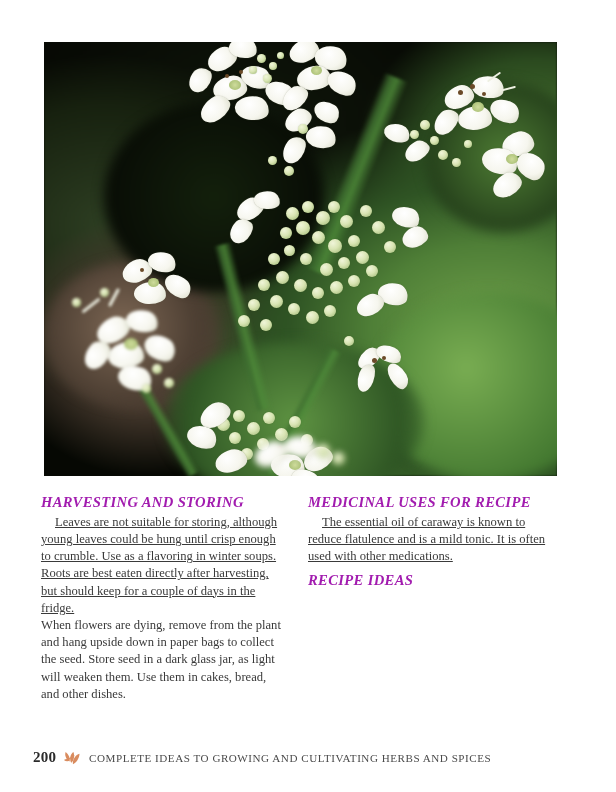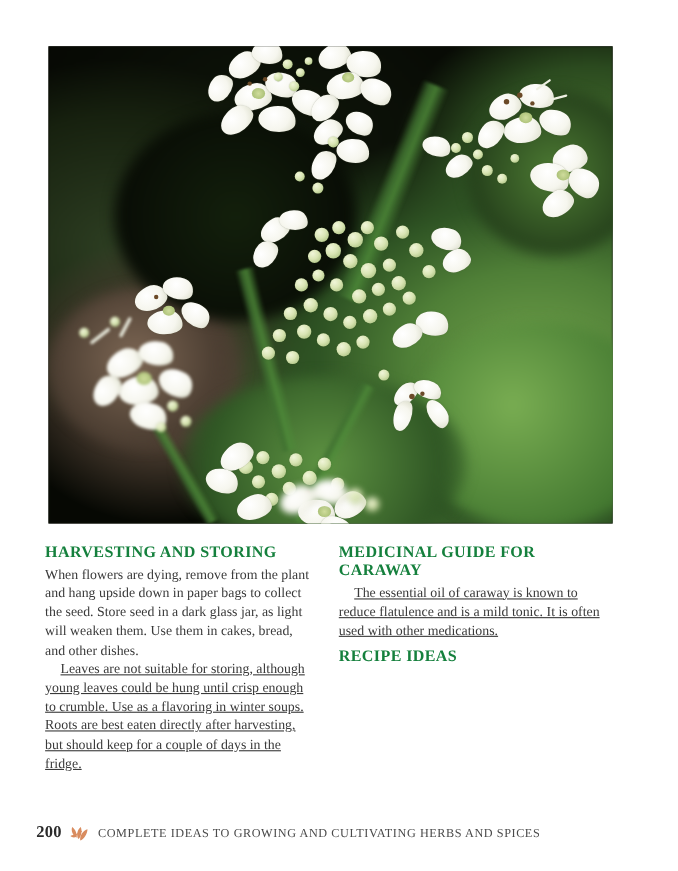--- a/index.html
+++ b/index.html
@@ -100,22 +100,23 @@
   }
   .col-left  { left: 41px;  width: 242px; }
   .col-right { left: 308px; width: 248px; }
 
   h2.section-head {
     margin: 0 0 3px 0;
     font-family: "Liberation Serif", "DejaVu Serif", serif;
     font-size: 14.6px;
     font-weight: 700;
     letter-spacing: .35px;
-    color: #15803d;
+    color: #a21caf;
     line-height: 1.15;
+    font-style: italic;
   }
   h2.section-head.spaced { margin-top: 7px; }
   p.body {
     margin: 0;
     font-family: "Liberation Serif", "DejaVu Serif", serif;
     font-size: 12.6px;
     line-height: 17.2px;
     color: #3a3a3a;
     text-align: left;
   }
@@ -347,26 +348,26 @@
         <div class="bud" style="left:88px;top:30px;width:13px;height:13px;"></div>
       </div>
 
     </div>
   </div>
 
   <div class="columns">
 
     <div class="col col-left">
       <h2 class="section-head">HARVESTING AND STORING</h2>
+      <p class="body indent">Leaves are not suitable for storing, although young leaves could be hung until crisp enough to crumble. Use as a flavoring in winter soups. Roots are best eaten directly after harvesting, but should keep for a couple of days in the fridge.</p>
       <p class="body">When flowers are dying, remove from the plant and hang upside down in paper bags to collect the seed. Store seed in a dark glass jar, as light will weaken them. Use them in cakes, bread, and other dishes.</p>
-      <p class="body indent">Leaves are not suitable for storing, although young leaves could be hung until crisp enough to crumble. Use as a flavoring in winter soups. Roots are best eaten directly after harvesting, but should keep for a couple of days in the fridge.</p>
     </div>
 
     <div class="col col-right">
-      <h2 class="section-head">MEDICINAL GUIDE FOR CARAWAY</h2>
+      <h2 class="section-head">MEDICINAL USES FOR RECIPE</h2>
       <p class="body indent">The essential oil of caraway is known to reduce flatulence and is a mild tonic. It is often used with other medications.</p>
 
       <h2 class="section-head spaced">RECIPE IDEAS</h2>
     </div>
 
   </div>
 
   <div class="footer">
     <span class="folio">200</span>
 

